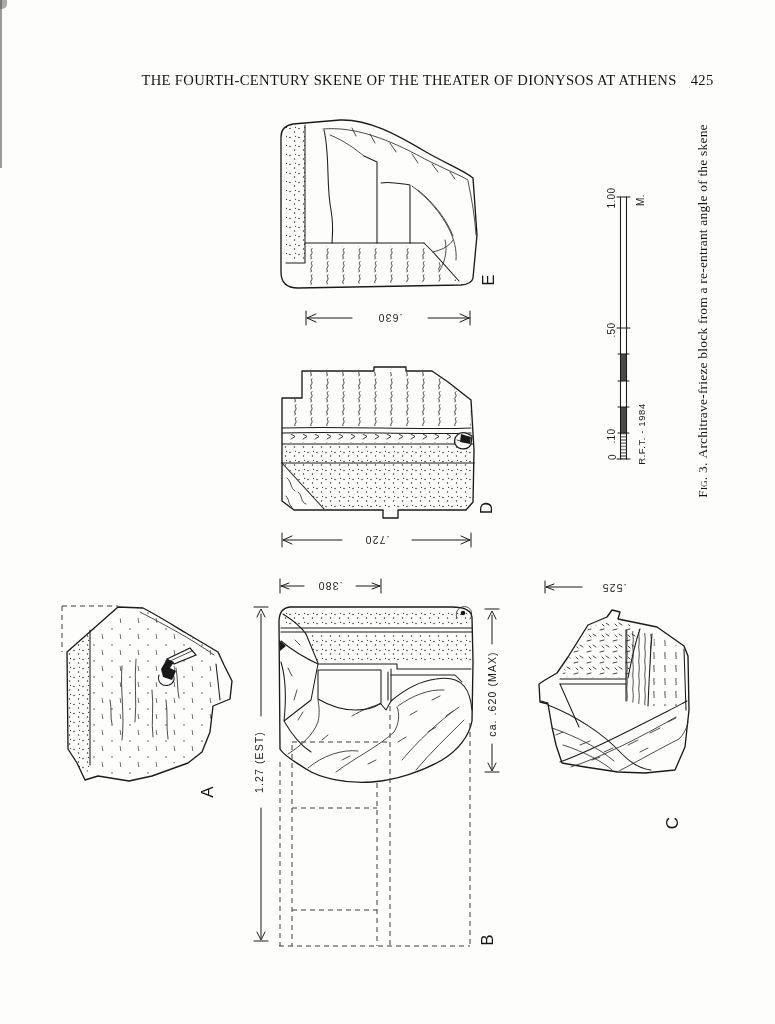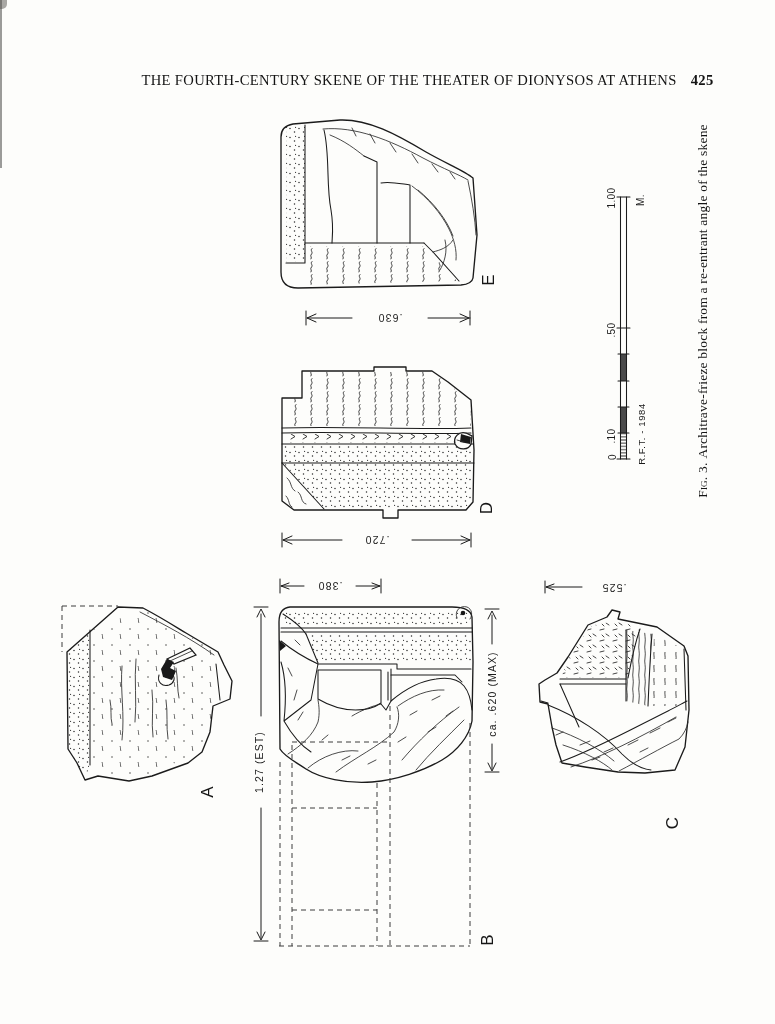--- a/index.html
+++ b/index.html
@@ -6,21 +6,21 @@
   body{
     width:775px;height:1024px;position:relative;overflow:hidden;
     background:#fdfdfb;color:#141414;
     font-family:"Liberation Serif",serif;
   }
   .page-header{
     position:absolute;top:72px;left:0;width:775px;
     display:flex;justify-content:center;align-items:baseline;
     font-size:14.6px;letter-spacing:.35px;white-space:nowrap;margin-left:40px;
   }
-  .page-header .pageno{margin-left:14px;font-weight:bold;}
+  .page-header .pageno{margin-left:14px;}
   svg.figure{position:absolute;left:0;top:0;}
   .fig-caption{
     position:absolute;left:703px;top:311px;
     transform:translate(-50%,-50%) rotate(-90deg);
     white-space:nowrap;font-size:13.5px;letter-spacing:.2px;
   }
   .fig-caption .fig-label{font-variant:small-caps;margin-right:4px;}
   .artifact-edge{position:absolute;left:0;top:0;width:2px;height:168px;background:#4a4a48;opacity:.55;}
   .artifact-corner{position:absolute;left:0;top:0;width:7px;height:9px;background:#55534e;opacity:.5;border-radius:0 0 5px 0;}
   

